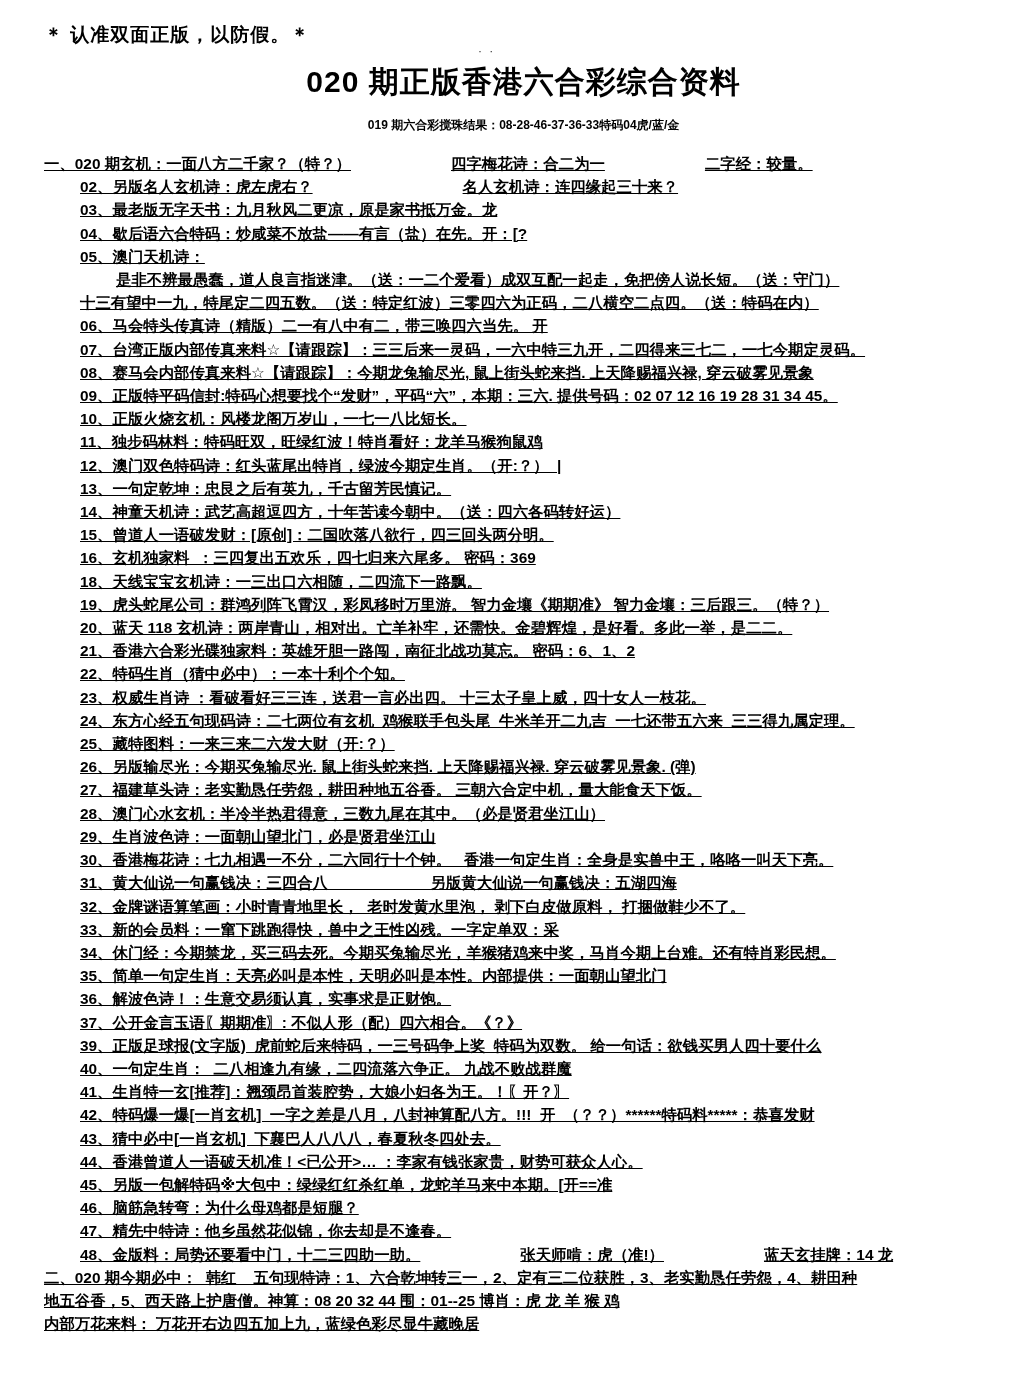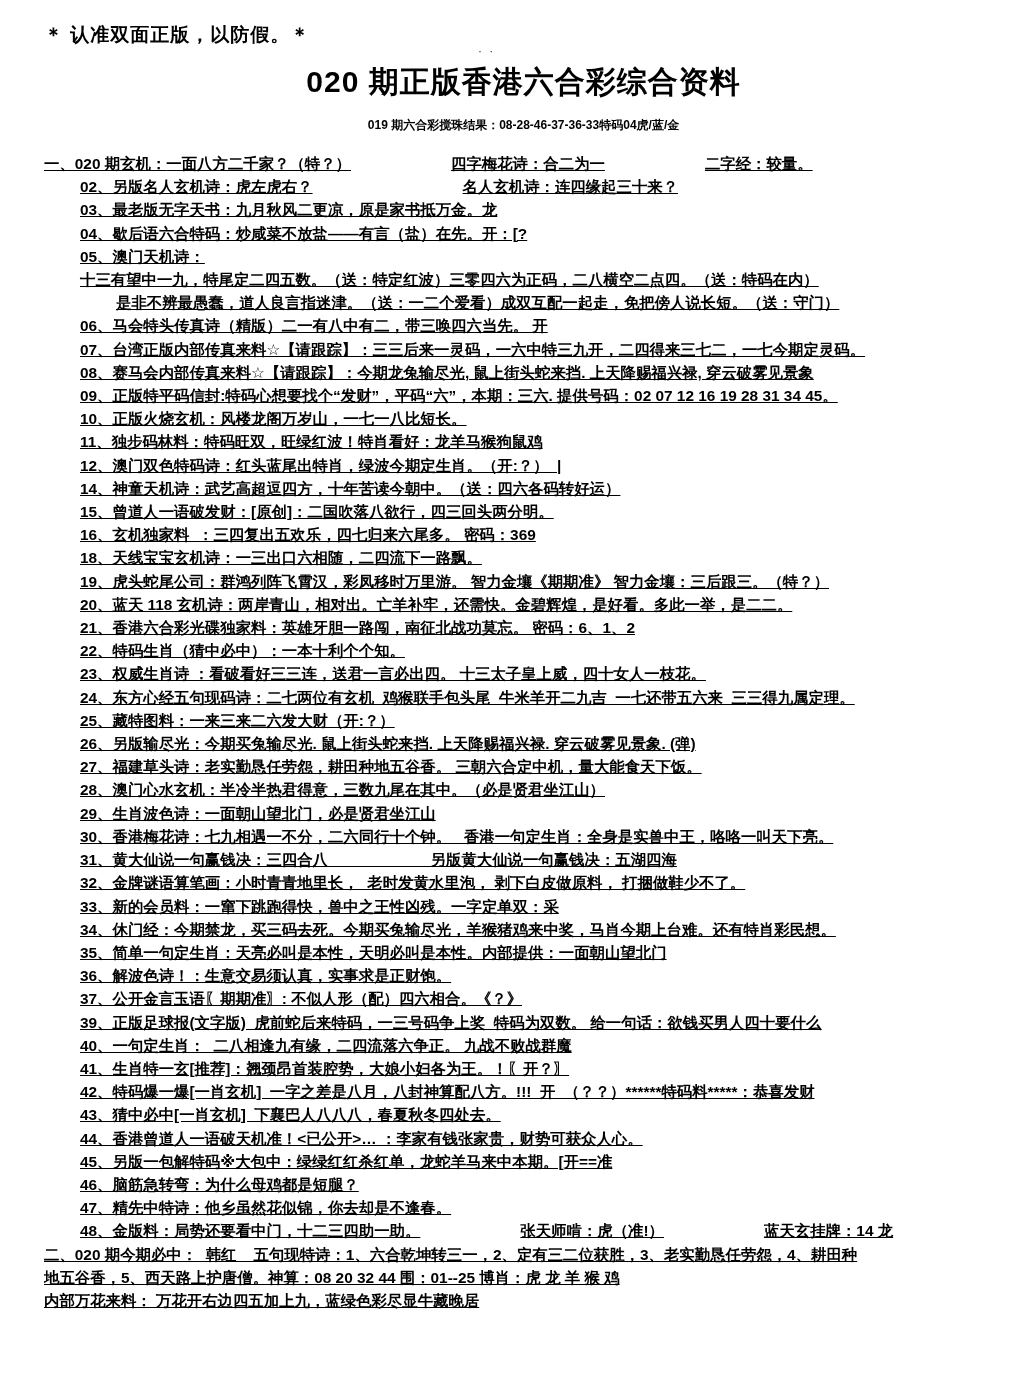--- a/index.html
+++ b/index.html
@@ -88,29 +88,30 @@
 
   <div class="content">
 
     <div class="row"><span>一、020 期玄机：</span><span>一面八方二千家？（特？）</span><span class="seg-gap-md"></span><span>四字梅花诗：合二为一</span><span class="seg-gap-md"></span><span>二字经：较量。</span></div>
 
     <div class="row indent2"><span>02、另版名人玄机诗：虎左虎右？</span><span class="seg-gap-lg"></span><span>名人玄机诗：连四缘起三十来？</span></div>
 
     <div class="row indent2">03、最老版无字天书：九月秋风二更凉，原是家书抵万金。龙</div>
     <div class="row indent2">04、歇后语六合特码：炒咸菜不放盐——有言（盐）在先。开：[?</div>
     <div class="row indent2">05、澳门天机诗：</div>
+    <div class="row indent3">是非不辨最愚蠢，道人良言指迷津。（送：一二个爱看）成双互配一起走，免把傍人说长短。（送：守门）</div>
     <div class="row indent2">十三有望中一九，特尾定二四五数。（送：特定红波）三零四六为正码，二八横空二点四。（送：特码在内）</div>
-    <div class="row indent3">是非不辨最愚蠢，道人良言指迷津。（送：一二个爱看）成双互配一起走，免把傍人说长短。（送：守门）</div>
     <div class="row indent2">06、马会特头传真诗（精版）二一有八中有二，带三唤四六当先。 开</div>
     <div class="row indent2">07、台湾正版内部传真来料☆【请跟踪】：三三后来一灵码，一六中特三九开，二四得来三七二，一七今期定灵码。</div>
     <div class="row indent2">08、赛马会内部传真来料☆【请跟踪】：今期龙兔输尽光, 鼠上街头蛇来挡. 上天降赐福兴禄, 穿云破雾见景象</div>
     <div class="row indent2">09、正版特平码信封:特码心想要找个“发财”，平码“六”，本期：三六. 提供号码：02 07 12 16 19 28 31 34 45。</div>
     <div class="row indent2">10、正版火烧玄机：风楼龙阁万岁山，一七一八比短长。</div>
     <div class="row indent2">11、独步码林料：特码旺双，旺绿红波！特肖看好：龙羊马猴狗鼠鸡</div>
     <div class="row indent2">12、澳门双色特码诗：红头蓝尾出特肖，绿波今期定生肖。（开:？）  |</div>
+    <div class="row indent2">13、一句定乾坤：忠艮之后有英九，千古留芳民慎记。</div>
     <div class="row indent2">14、神童天机诗：武艺高超逗四方，十年苦读今朝中。（送：四六各码转好运）</div>
     <div class="row indent2">15、曾道人一语破发财：[原创]：二国吹落八欲行，四三回头两分明。</div>
     <div class="row indent2">16、玄机独家料  ：三四复出五欢乐，四七归来六尾多。 密码：369</div>
     <div class="row indent2">18、天线宝宝玄机诗：一三出口六相随，二四流下一路飘。</div>
     <div class="row indent2">19、虎头蛇尾公司：群鸿列阵飞霄汉，彩凤移时万里游。 智力金壤《期期准》 智力金壤：三后跟三。（特？）</div>
     <div class="row indent2">20、蓝天 118 玄机诗：两岸青山，相对出。亡羊补牢，还需快。金碧辉煌，是好看。多此一举，是二二。</div>
     <div class="row indent2">21、香港六合彩光碟独家料：英雄牙胆一路闯，南征北战功莫忘。 密码：6、1、2</div>
     <div class="row indent2">22、特码生肖（猜中必中）：一本十利个个知。</div>
     <div class="row indent2">23、权威生肖诗 ：看破看好三三连，送君一言必出四。 十三太子皇上威，四十女人一枝花。</div>
     <div class="row indent2">24、东方心经五句现码诗：二七两位有玄机  鸡猴联手包头尾  牛米羊开二九吉  一七还带五六来  三三得九属定理。</div>

